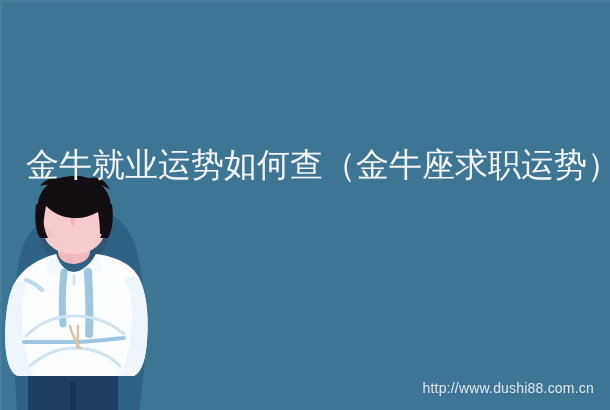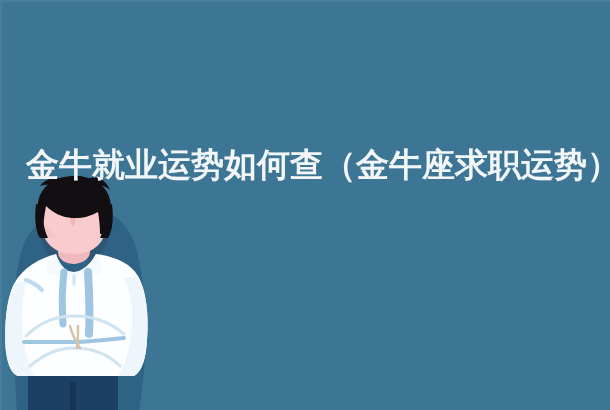--- a/index.html
+++ b/index.html
@@ -37,21 +37,21 @@
     left: 26px;
     top: 143px;
     width: 580px;
     height: 44px;
     line-height: 44px;
     font-size: 33px;
     letter-spacing: 0px;
     color: #f2f6f8;
     white-space: nowrap;
     font-family: "DejaVu Sans", "Liberation Sans", sans-serif;
-    font-weight: 700;
+    font-weight: 400;
   }
 
   
   .watermark {
     position: absolute;
     right: 16px;
     bottom: 14px;
     font-size: 14px;
     line-height: 16px;
     color: #dfe8ee;
@@ -157,14 +157,15 @@
         <path d="M30 190 C 44 178, 58 172, 74 172 C 92 172, 108 178, 120 190" stroke="#cfe3f1" stroke-width="3" fill="none" stroke-linecap="round"></path>
 
         <path d="M70 150 C 72 158, 76 166, 80 172" stroke="#d8c2a8" stroke-width="2.5" fill="none" stroke-linecap="round"></path>
         <path d="M78 150 C 78 158, 78 166, 77 172" stroke="#d8c2a8" stroke-width="2.5" fill="none" stroke-linecap="round"></path>
       </g>
     </svg>
   </div>
 
   <div class="title">金牛就业运势如何查（金牛座求职运势）</div>
 
+  <div class="watermark">http://www.dushi88.com.cn</div>
 
 </div>
 
 </body></html>

